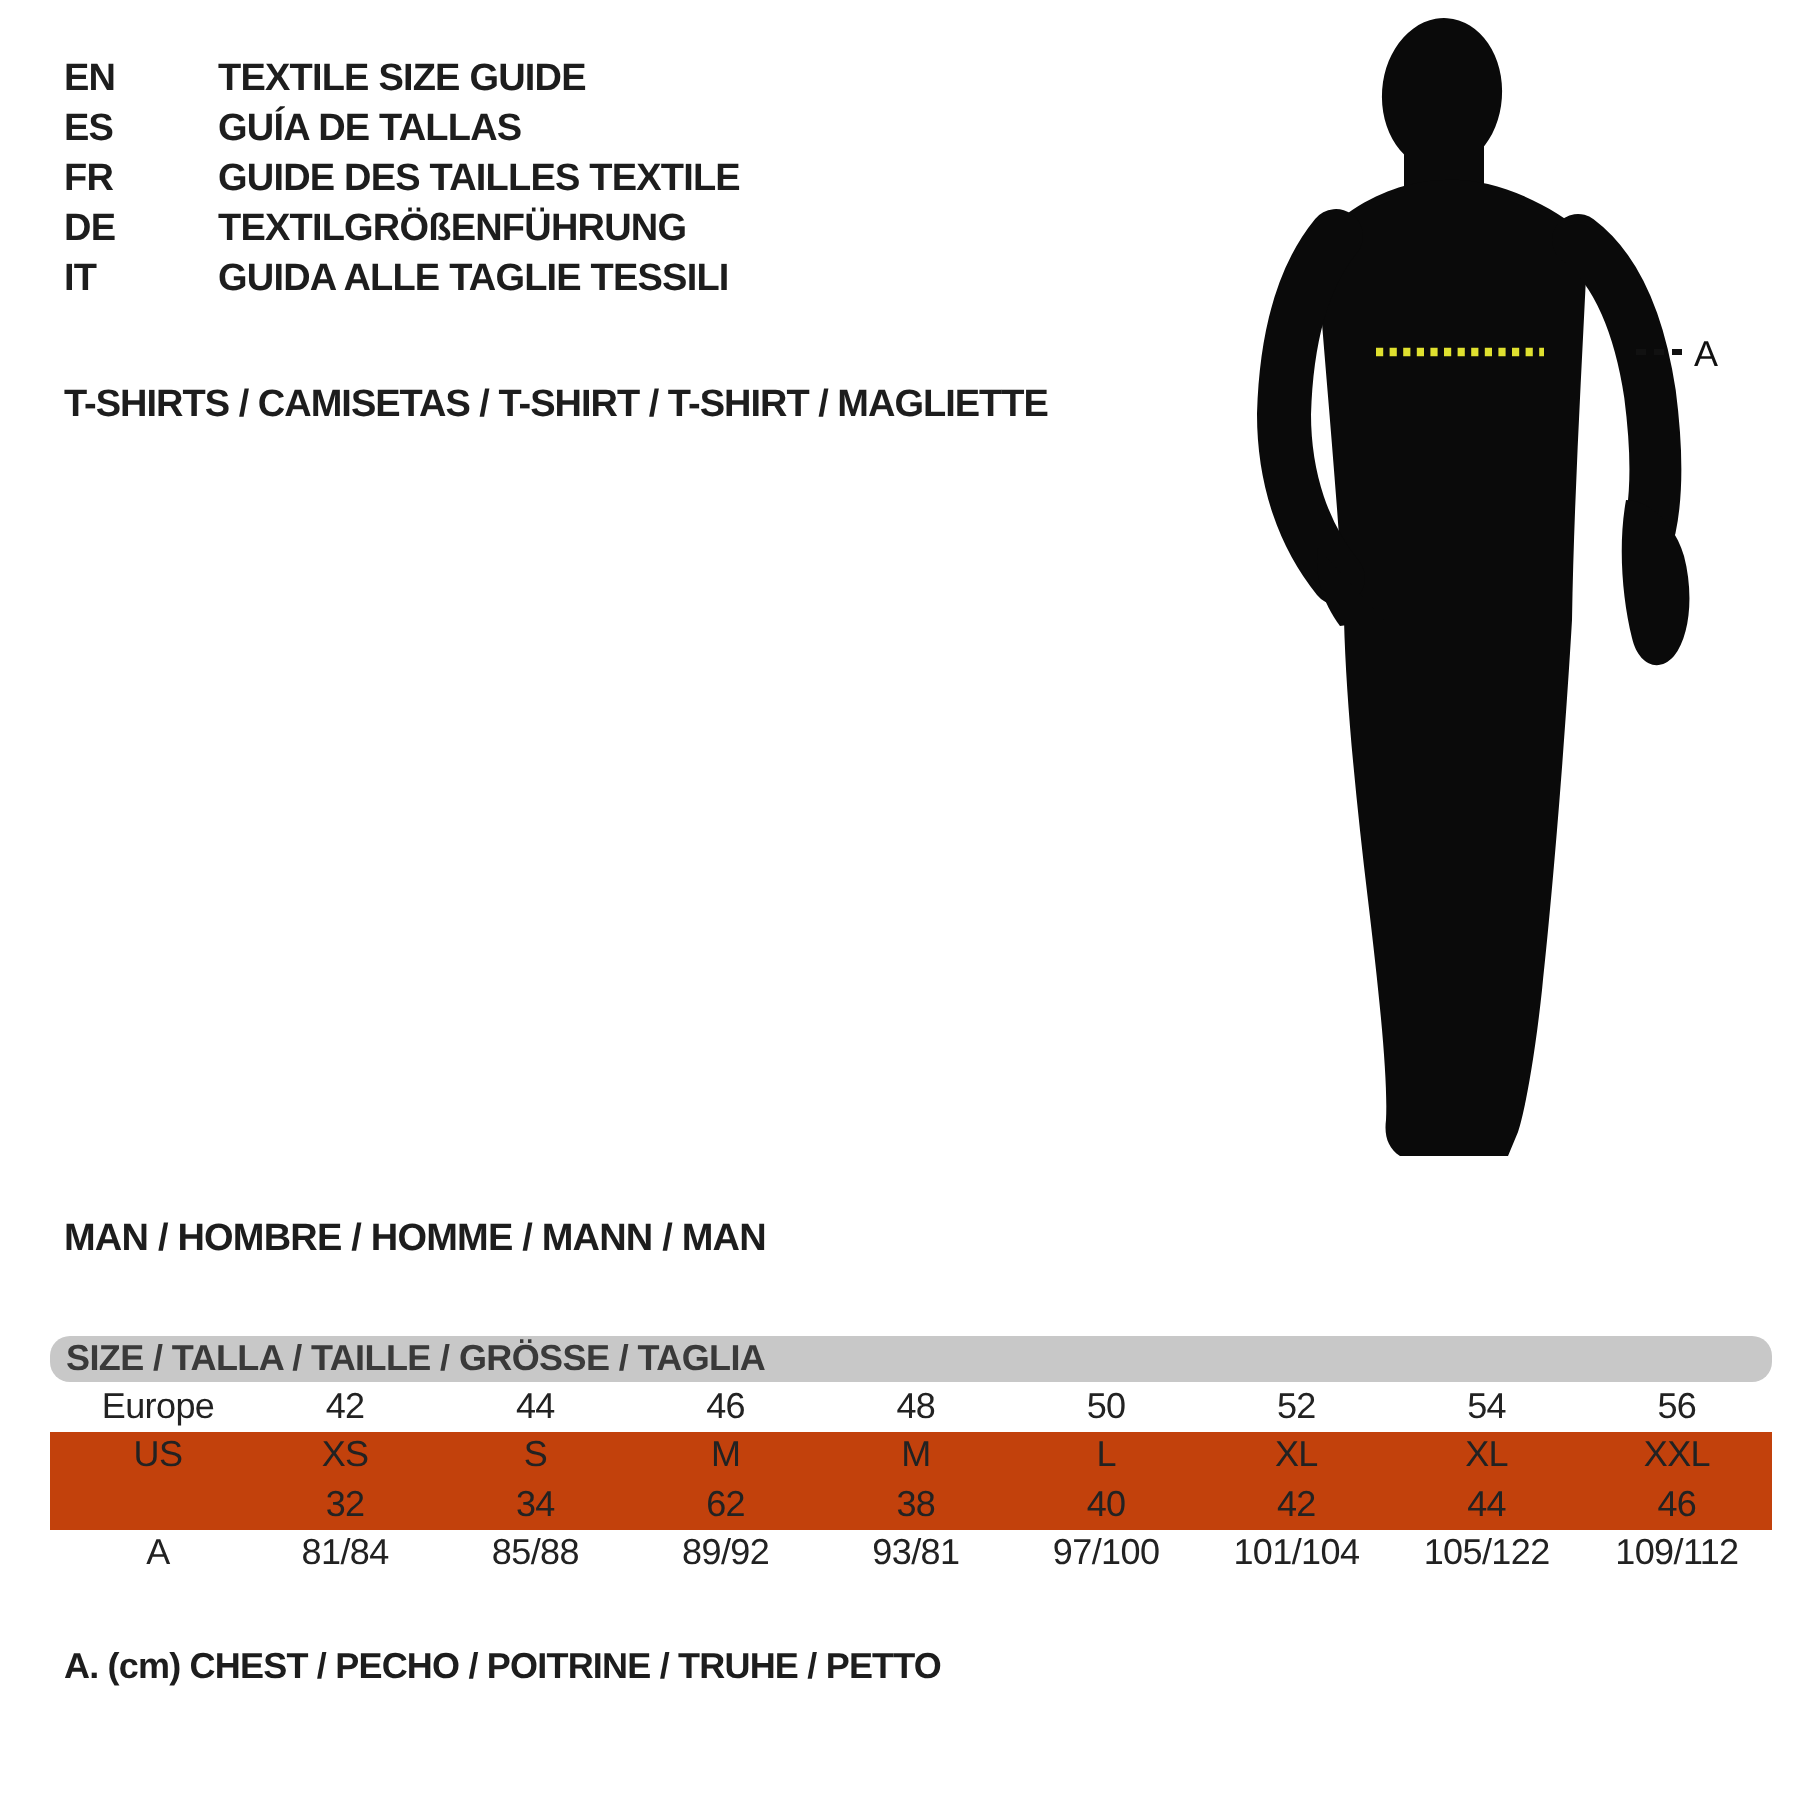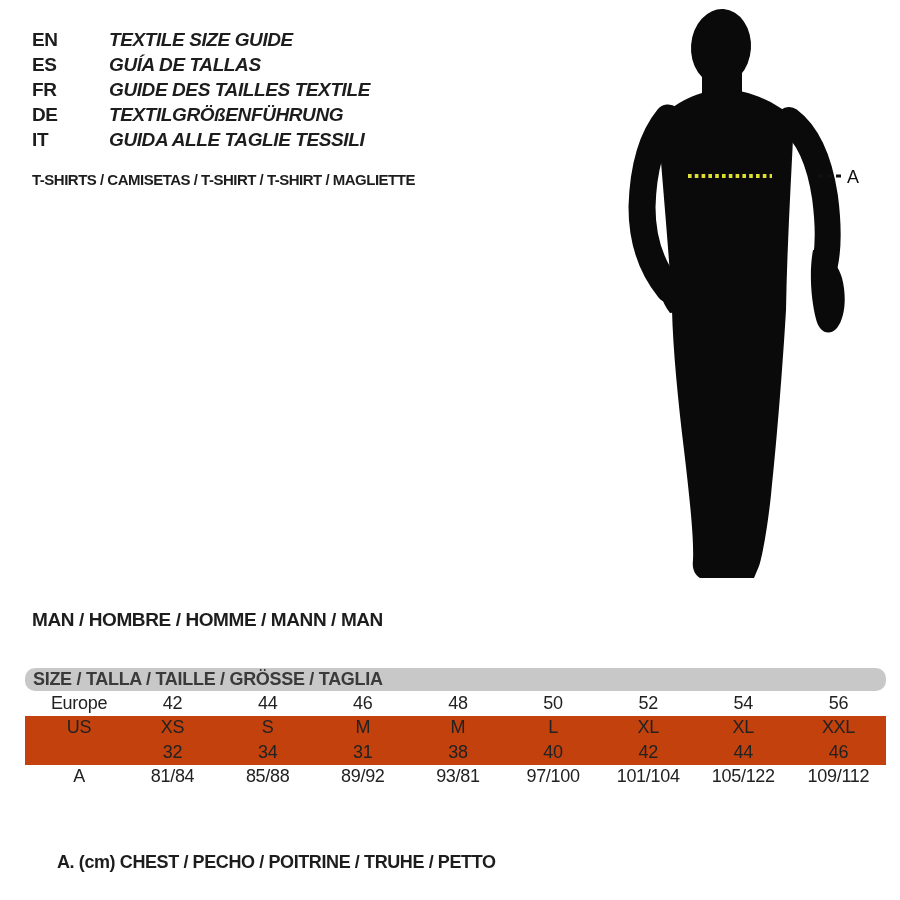--- a/index.html
+++ b/index.html
@@ -9,26 +9,26 @@
     font-family:"Liberation Sans", sans-serif;
     color:#1d1d1d;
     -webkit-font-smoothing:antialiased;
   }
 
   
   .lang-block { position:absolute; left:32px; top:27px; }
   .lang-row { display:flex; height:25px; align-items:center;
               font-size:19px; font-weight:bold; letter-spacing:-0.4px;gap:20px; }
   .lang-code { width:57px; }
-  .lang-label { white-space:nowrap;font-style:italic; }
+  .lang-label { white-space:nowrap; }
 
   
   .category-block { position:absolute; left:32px; top:166px; }
   .category-line { height:27px; display:flex; align-items:center;
-                   font-size:15px; font-weight:bold; letter-spacing:-0.5px; white-space:nowrap; }
+                   font-size:19px; font-weight:bold; letter-spacing:-0.5px; white-space:nowrap;margin-top:23px; }
 
   
   .figure-wrap { position:absolute; left:590px; top:0; width:300px; height:600px; }
   .figure-wrap svg { display:block; width:300px; height:600px; }
   .measure-a-text { font-family:"Liberation Sans",sans-serif; font-size:18px; fill:#111; }
 
   
   .section-title { position:absolute; left:32px; top:609px;
                    font-size:19px; font-weight:bold; letter-spacing:-0.4px; }
 
@@ -38,22 +38,22 @@
                 font-size:18px; letter-spacing:-0.3px; }
   .size-table th.bar {
     background:#c8c8c8; color:#3a3a3a; font-weight:600; font-size:18px;
     text-align:left; padding:0 0 0 8px; height:23px; letter-spacing:-0.3px;border-radius:10px;
   }
   .size-table td { height:24.5px; text-align:center; padding:0; color:#222; }
   .size-table td.rowlabel { text-align:center; padding-left:8px; }
   .size-table tr.shaded td { background:#c2410c; }
 
   
-  .footnote { position:absolute; left:32px; top:852px;
-              font-size:18px; font-weight:bold; letter-spacing:-0.4px;margin-left:25px; }
+  .footnote { position:absolute; left:32px; top:823px;
+              font-size:18px; font-weight:bold; letter-spacing:-0.4px; }
 </style>
 </head>
 <body>
 
 <div class="lang-block">
   <div class="lang-row">
     <span class="lang-code">EN</span>
     <span class="lang-label">TEXTILE SIZE GUIDE</span>
   </div>
   <div class="lang-row">
@@ -144,21 +144,21 @@
     <td>M</td>
     <td>L</td>
     <td>XL</td>
     <td>XL</td>
     <td>XXL</td>
   </tr>
   <tr class="shaded">
     <td class="rowlabel"></td>
     <td>32</td>
     <td>34</td>
-    <td>31</td>
+    <td>62</td>
     <td>38</td>
     <td>40</td>
     <td>42</td>
     <td>44</td>
     <td>46</td>
   </tr>
   <tr>
     <td class="rowlabel">A</td>
     <td>81/84</td>
     <td>85/88</td>

